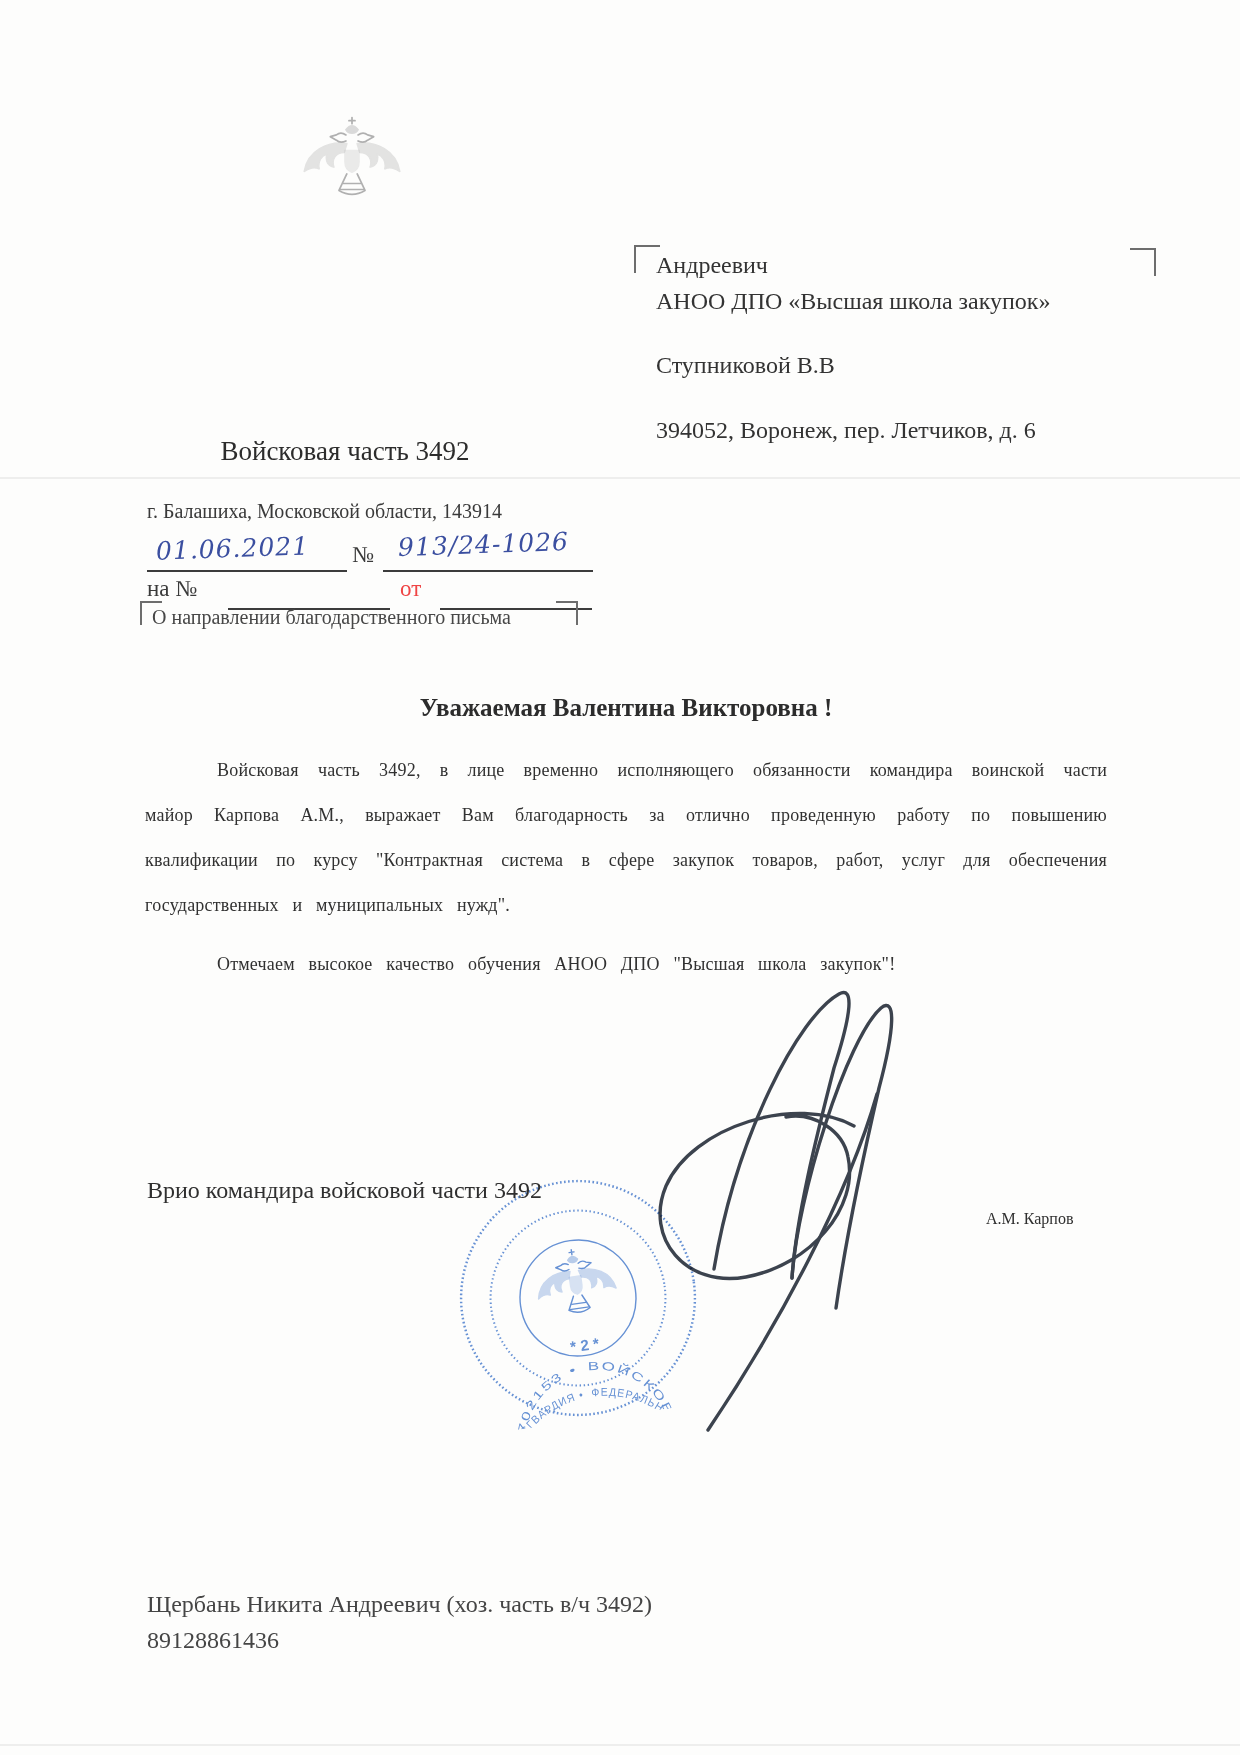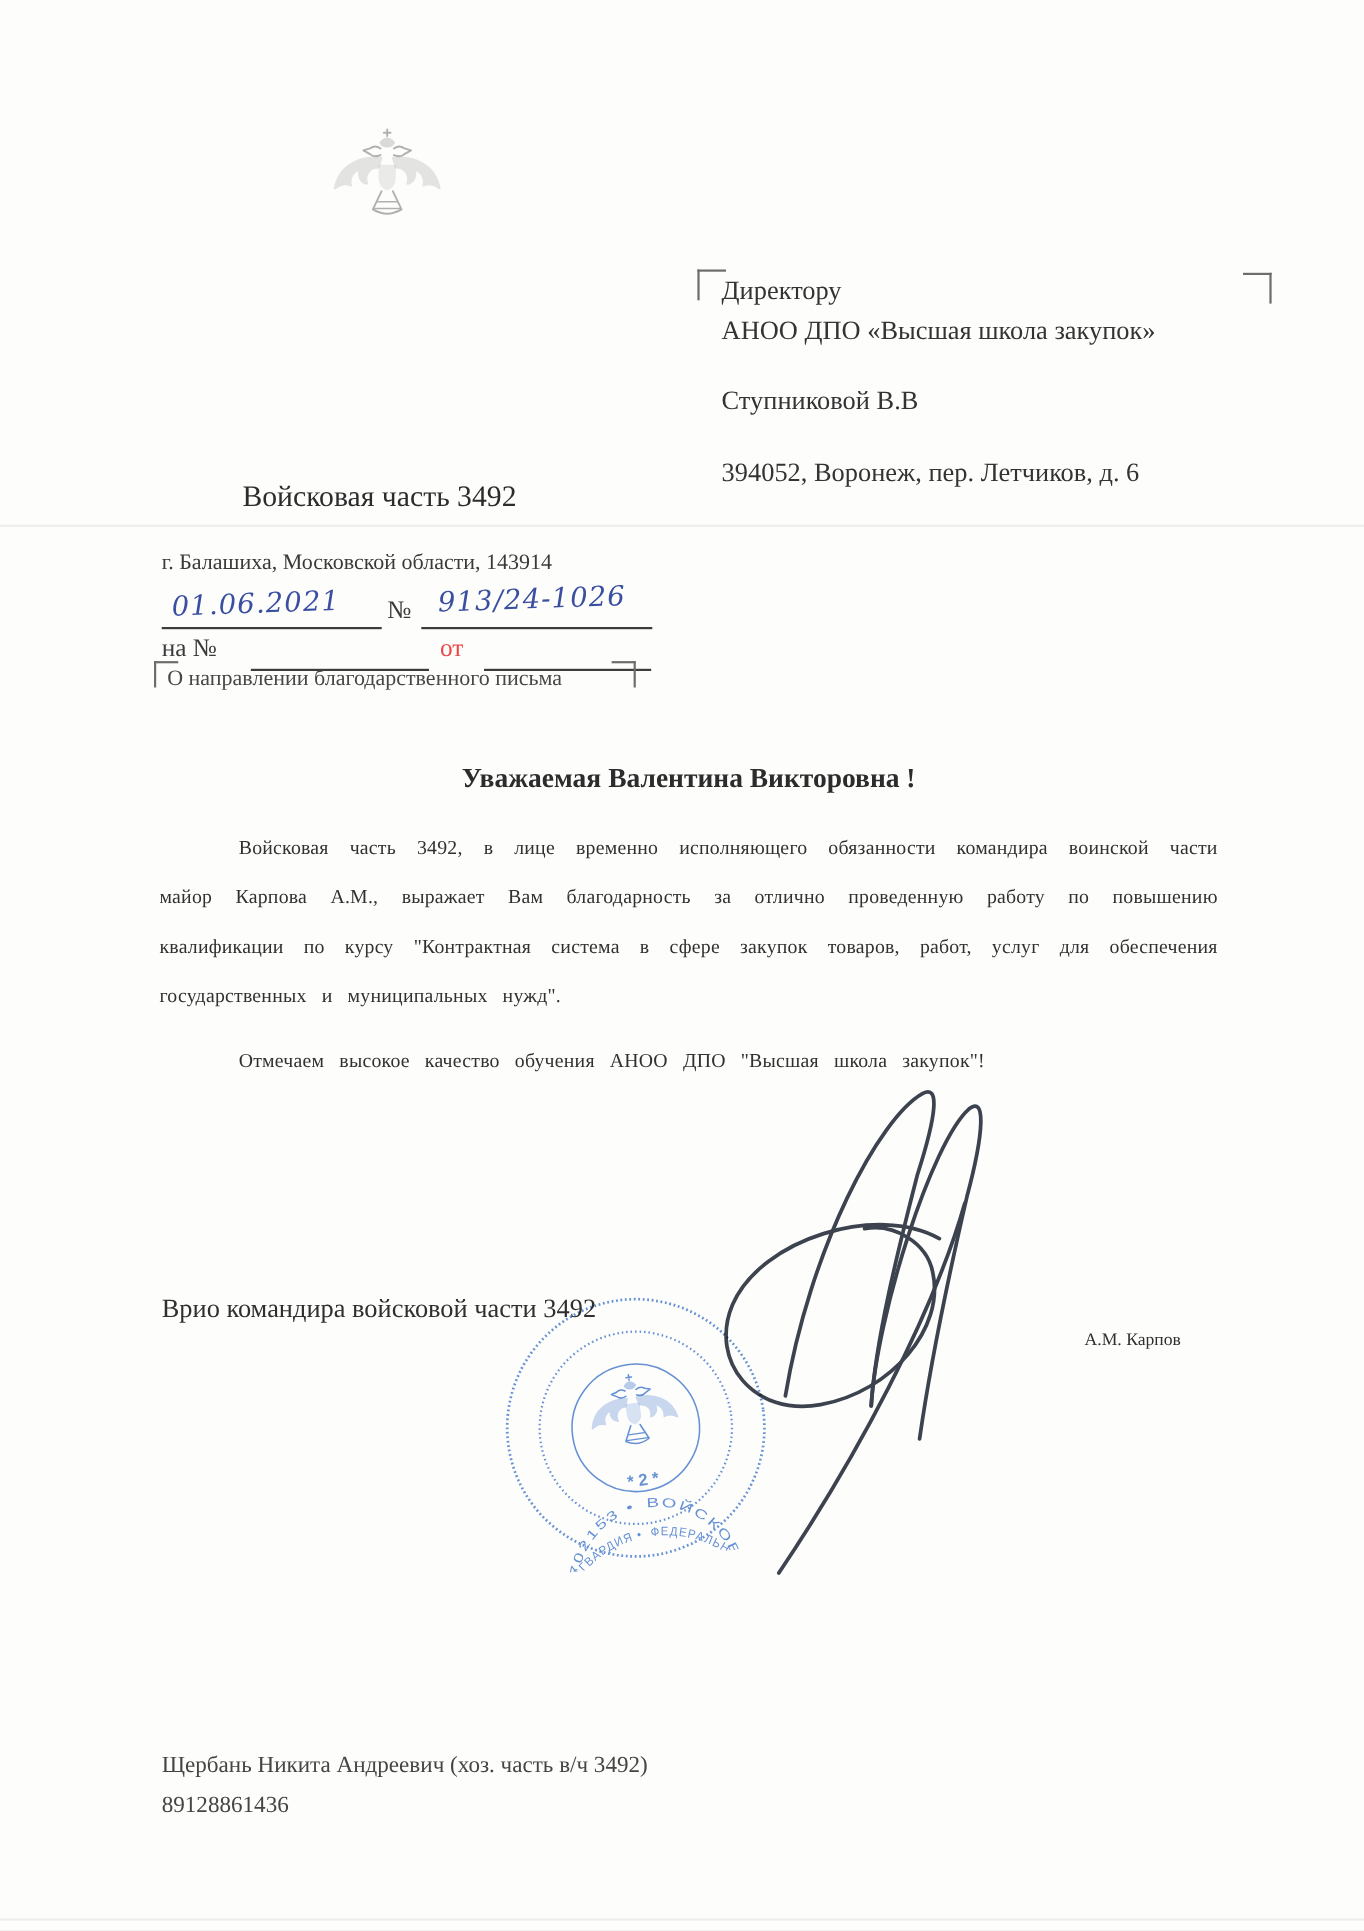--- a/index.html
+++ b/index.html
@@ -65,21 +65,21 @@
   .sig-left{position:absolute;left:147px;top:1172px;font-size:24px;line-height:37px;color:#2f2f2f;}
   .sig-name{position:absolute;left:986px;top:1210px;font-size:16px;color:#2f2f2f;}
 
   
   .stamp{position:absolute;left:456px;top:1176px;width:244px;height:244px;
     transform:rotate(-8deg);opacity:.85;mix-blend-mode:multiply;color:#4c7fd0;}
   .stamp text{font-family:"Liberation Sans", sans-serif;fill:#4c7fd0;}
   .autograph{position:absolute;left:596px;top:976px;width:320px;height:500px;
     mix-blend-mode:multiply;color:#2c3440;}
 
-  .footer{position:absolute;left:147px;top:1586px;font-size:21px;line-height:36px;color:#454545;}
+  .footer{position:absolute;left:147px;top:1586px;font-size:24px;line-height:36px;color:#454545;}
 </style>
 </head>
 <body>
 
 <svg width="0" height="0" style="position:absolute">
   <symbol id="eagle" viewBox="0 0 120 120">
     <g fill="none" stroke="currentColor" stroke-width="2" stroke-linecap="round" stroke-linejoin="round">
       <path d="M60 3 v7 M56.5 6.5 h7"></path>
       <path d="M53 17 q7 -9 14 0 q-2 4 -7 4 q-5 0 -7 -4 z" fill="currentColor" opacity=".45"></path>
       <path d="M53 23 q-6 -4 -11 0 l-7 2 7 4 q4 4 11 1"></path>
@@ -115,21 +115,21 @@
   <div class="reply-from">от</div>
   <div class="u u4"></div>
 
   <div class="corner tl subj-tl"></div>
   <div class="subject">О направлении благодарственного письма</div>
   <div class="corner tr subj-tr"></div>
 
   <div class="corner tl rcp-tl"></div>
   <div class="corner tr rcp-tr"></div>
   <div class="rcp">
-    <div class="l0">Директору</div>
+    <div class="l0">Андреевич</div>
     <div class="l1">АНОО ДПО «Высшая школа закупок»</div>
     <div class="l2">Ступниковой В.В</div>
     <div class="l3">394052, Воронеж, пер. Летчиков, д. 6</div>
   </div>
 
   <div class="salutation">Уважаемая Валентина Викторовна !</div>
 
   <div class="body-text">
     <p>Войсковая часть 3492, в лице временно исполняющего обязанности командира воинской части майор Карпова А.М., выражает Вам благодарность за отлично проведенную работу по повышению квалификации по курсу "Контрактная система в сфере закупок товаров, работ, услуг для обеспечения государственных и муниципальных нужд".</p>
     <p>Отмечаем высокое качество обучения АНОО ДПО "Высшая школа закупок"!</p>

